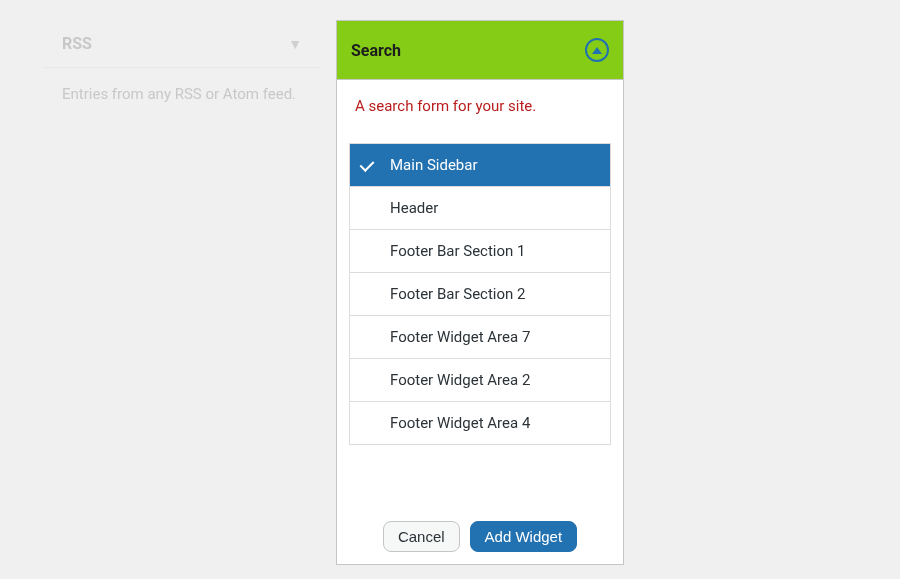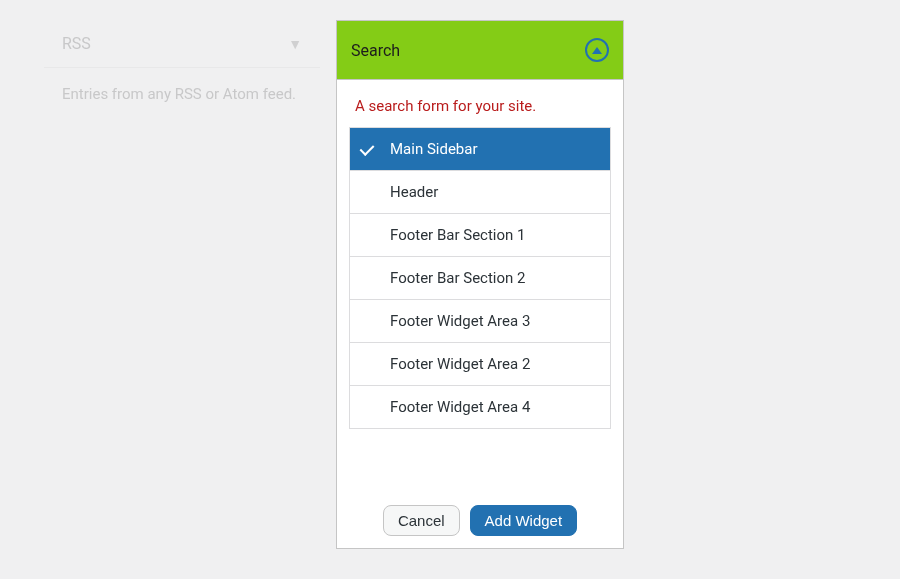--- a/index.html
+++ b/index.html
@@ -20,21 +20,21 @@
       width: 276px;
       flex-shrink: 0;
     }
     .widget-header {
       display: flex;
       justify-content: space-between;
       align-items: center;
       padding: 14px 18px;
       border-bottom: 1px solid #e0e0e0;
       font-size: 16px;
-      font-weight: 400;
+      font-weight: 700;
       color: #1d1d1d;
     }
     .widget-panel.left .widget-header {
       color: #c8c8c9;
       border-bottom: 1px solid #e8e8e9;
     }
     .widget-panel.left .widget-desc {
       color: #c8c8c9;
     }
     .widget-panel.right {
@@ -69,21 +69,21 @@
       background: transparent;
     }
     .collapse-btn .triangle-up {
       width: 0;
       height: 0;
       border-left: 5px solid transparent;
       border-right: 5px solid transparent;
       border-bottom: 7px solid #2271b1;
     }
     .sidebar-list-wrap {
-      margin: 0 12px 0 12px;
+      margin: 16px 12px 0 12px;
       height: 364px;
       overflow-y: scroll;
     }
     .sidebar-list-wrap::-webkit-scrollbar {
       width: 8px;
     }
     .sidebar-list-wrap::-webkit-scrollbar-thumb {
       background: #bcbcbc;
       border-radius: 4px;
     }
@@ -163,21 +163,21 @@
       </span>
     </div>
     <div class="widget-desc">A search form for your site.</div>
 
     <div class="sidebar-list-wrap">
       <ul class="sidebar-list">
           <li class="selected"><span>Main Sidebar</span></li>
           <li><span>Header</span></li>
           <li><span>Footer Bar Section 1</span></li>
           <li><span>Footer Bar Section 2</span></li>
-          <li><span>Footer Widget Area 3</span></li>
+          <li><span>Footer Widget Area 7</span></li>
           <li><span>Footer Widget Area 2</span></li>
           <li><span>Footer Widget Area 4</span></li>
         </ul>
     </div>
 
     <div class="button-row">
       <button class="btn btn-secondary">Cancel</button>
       <button class="btn btn-primary">Add Widget</button>
     </div>
   </div>

